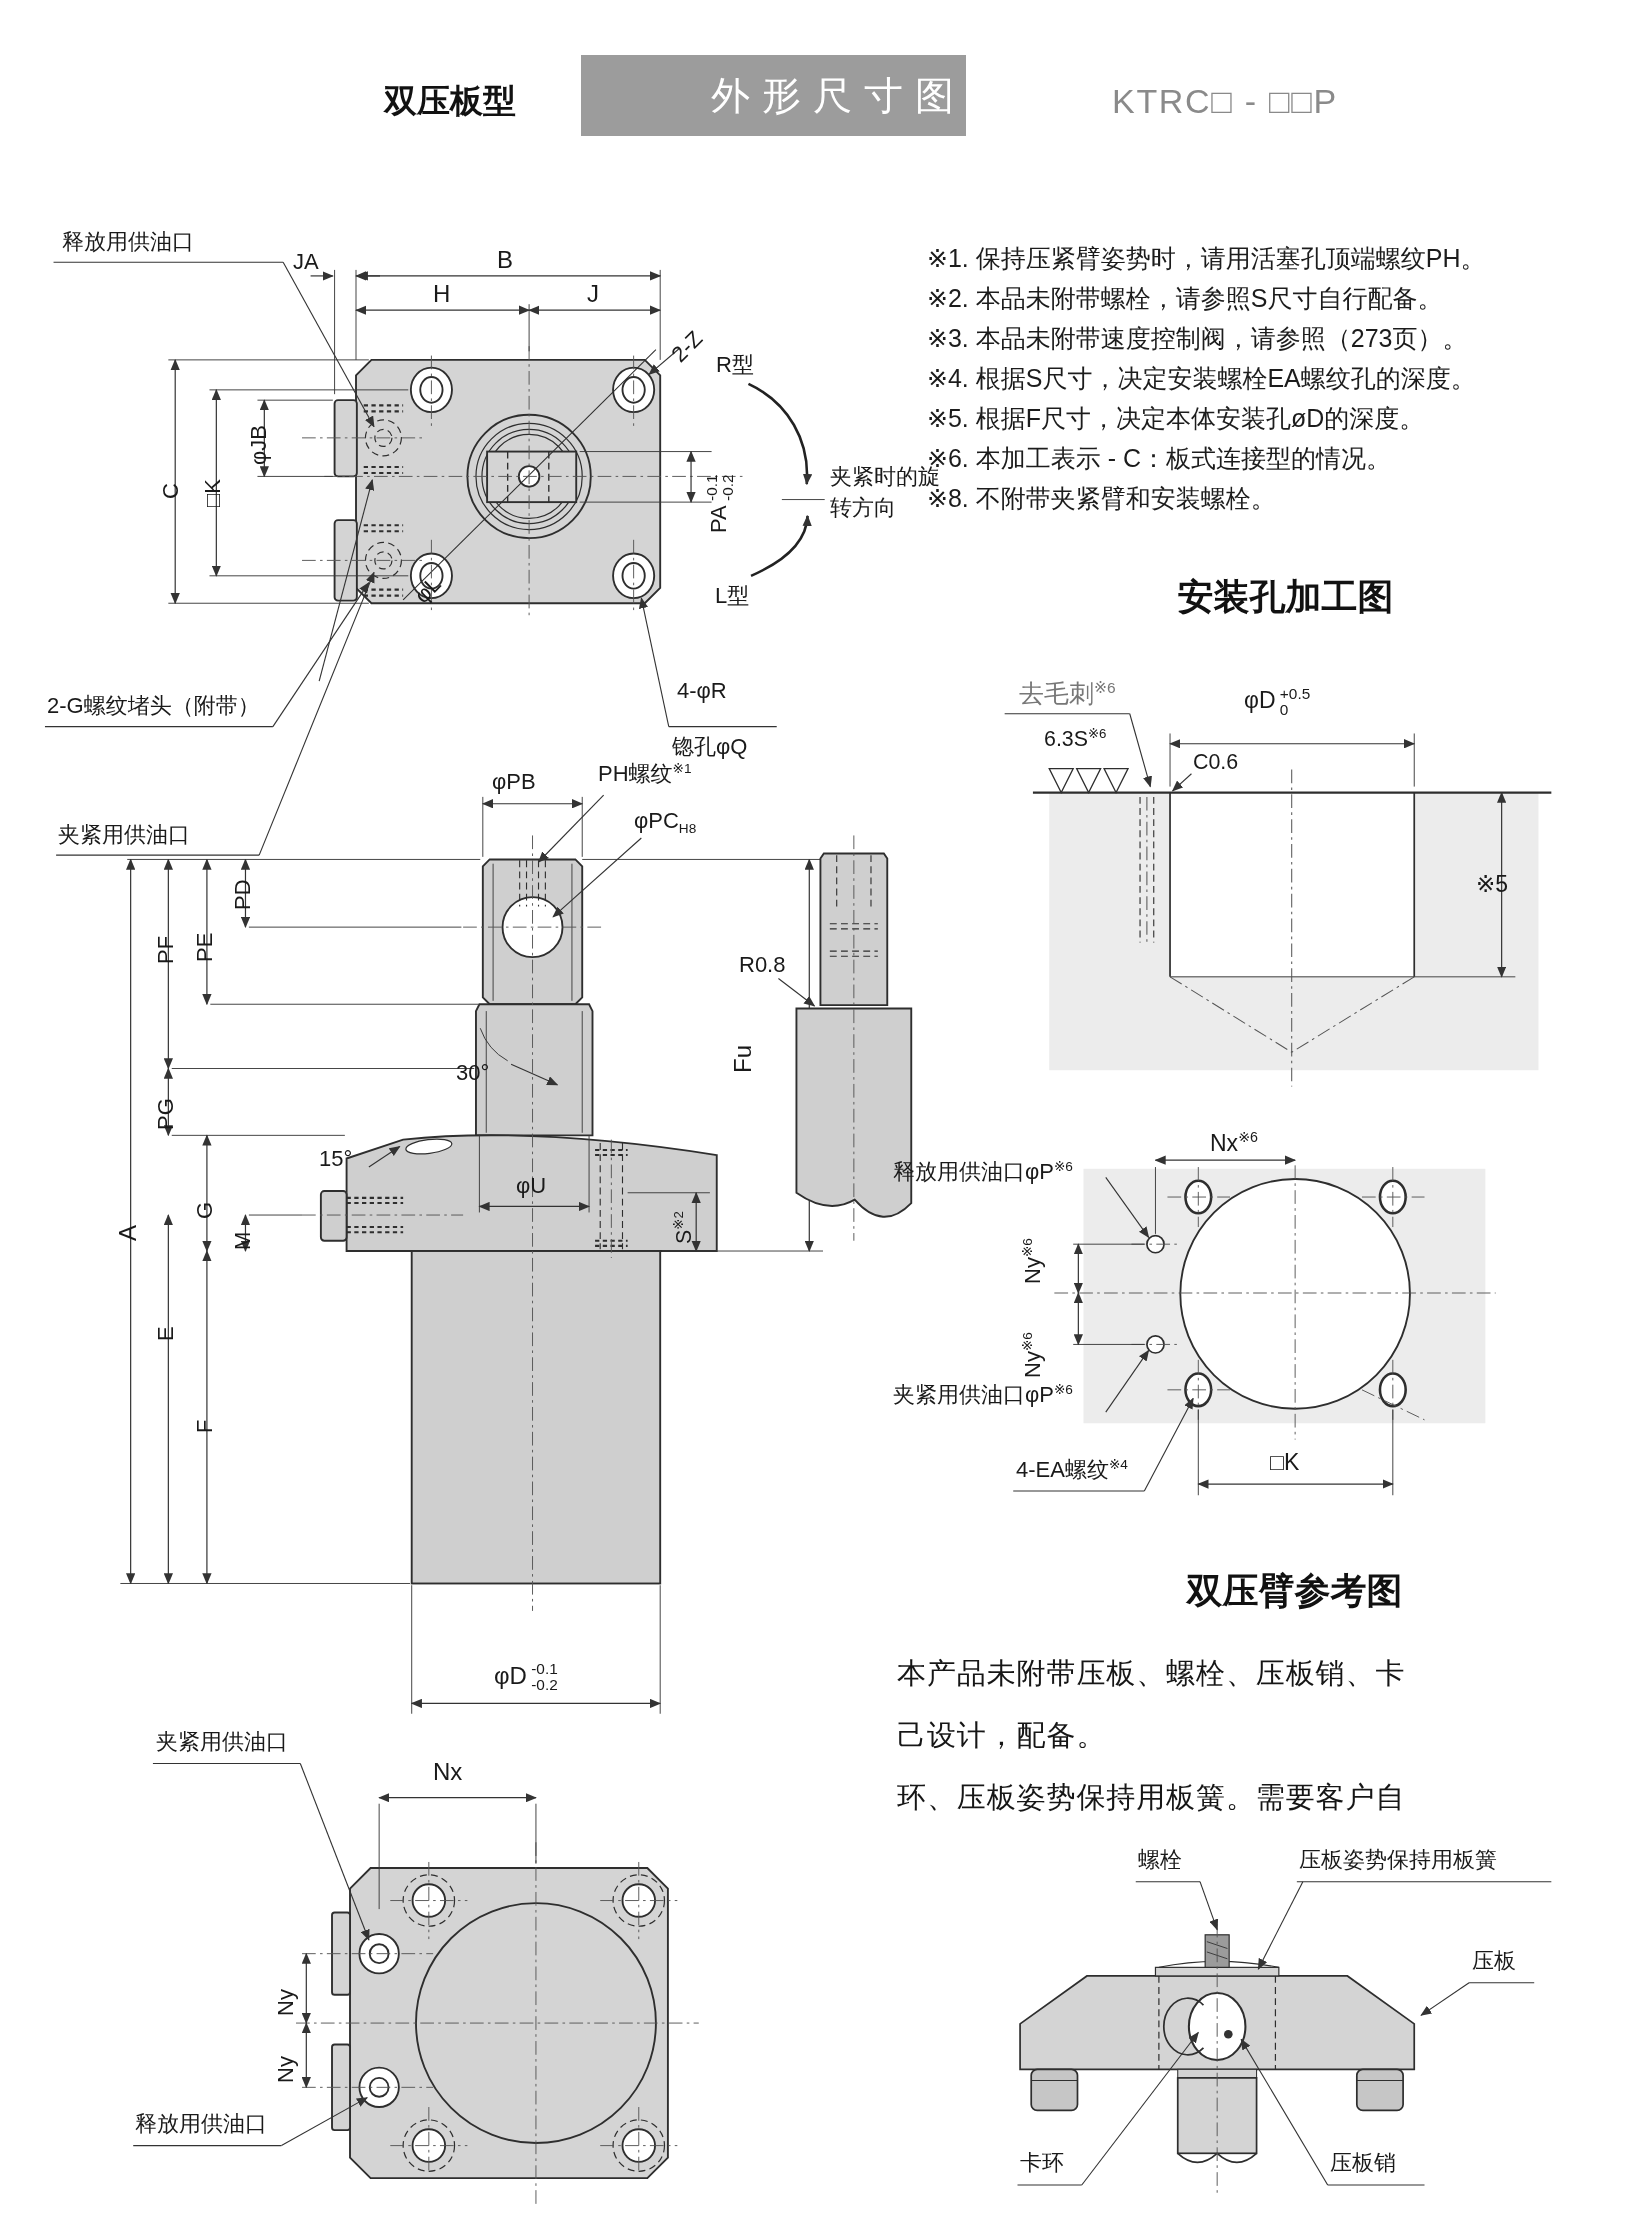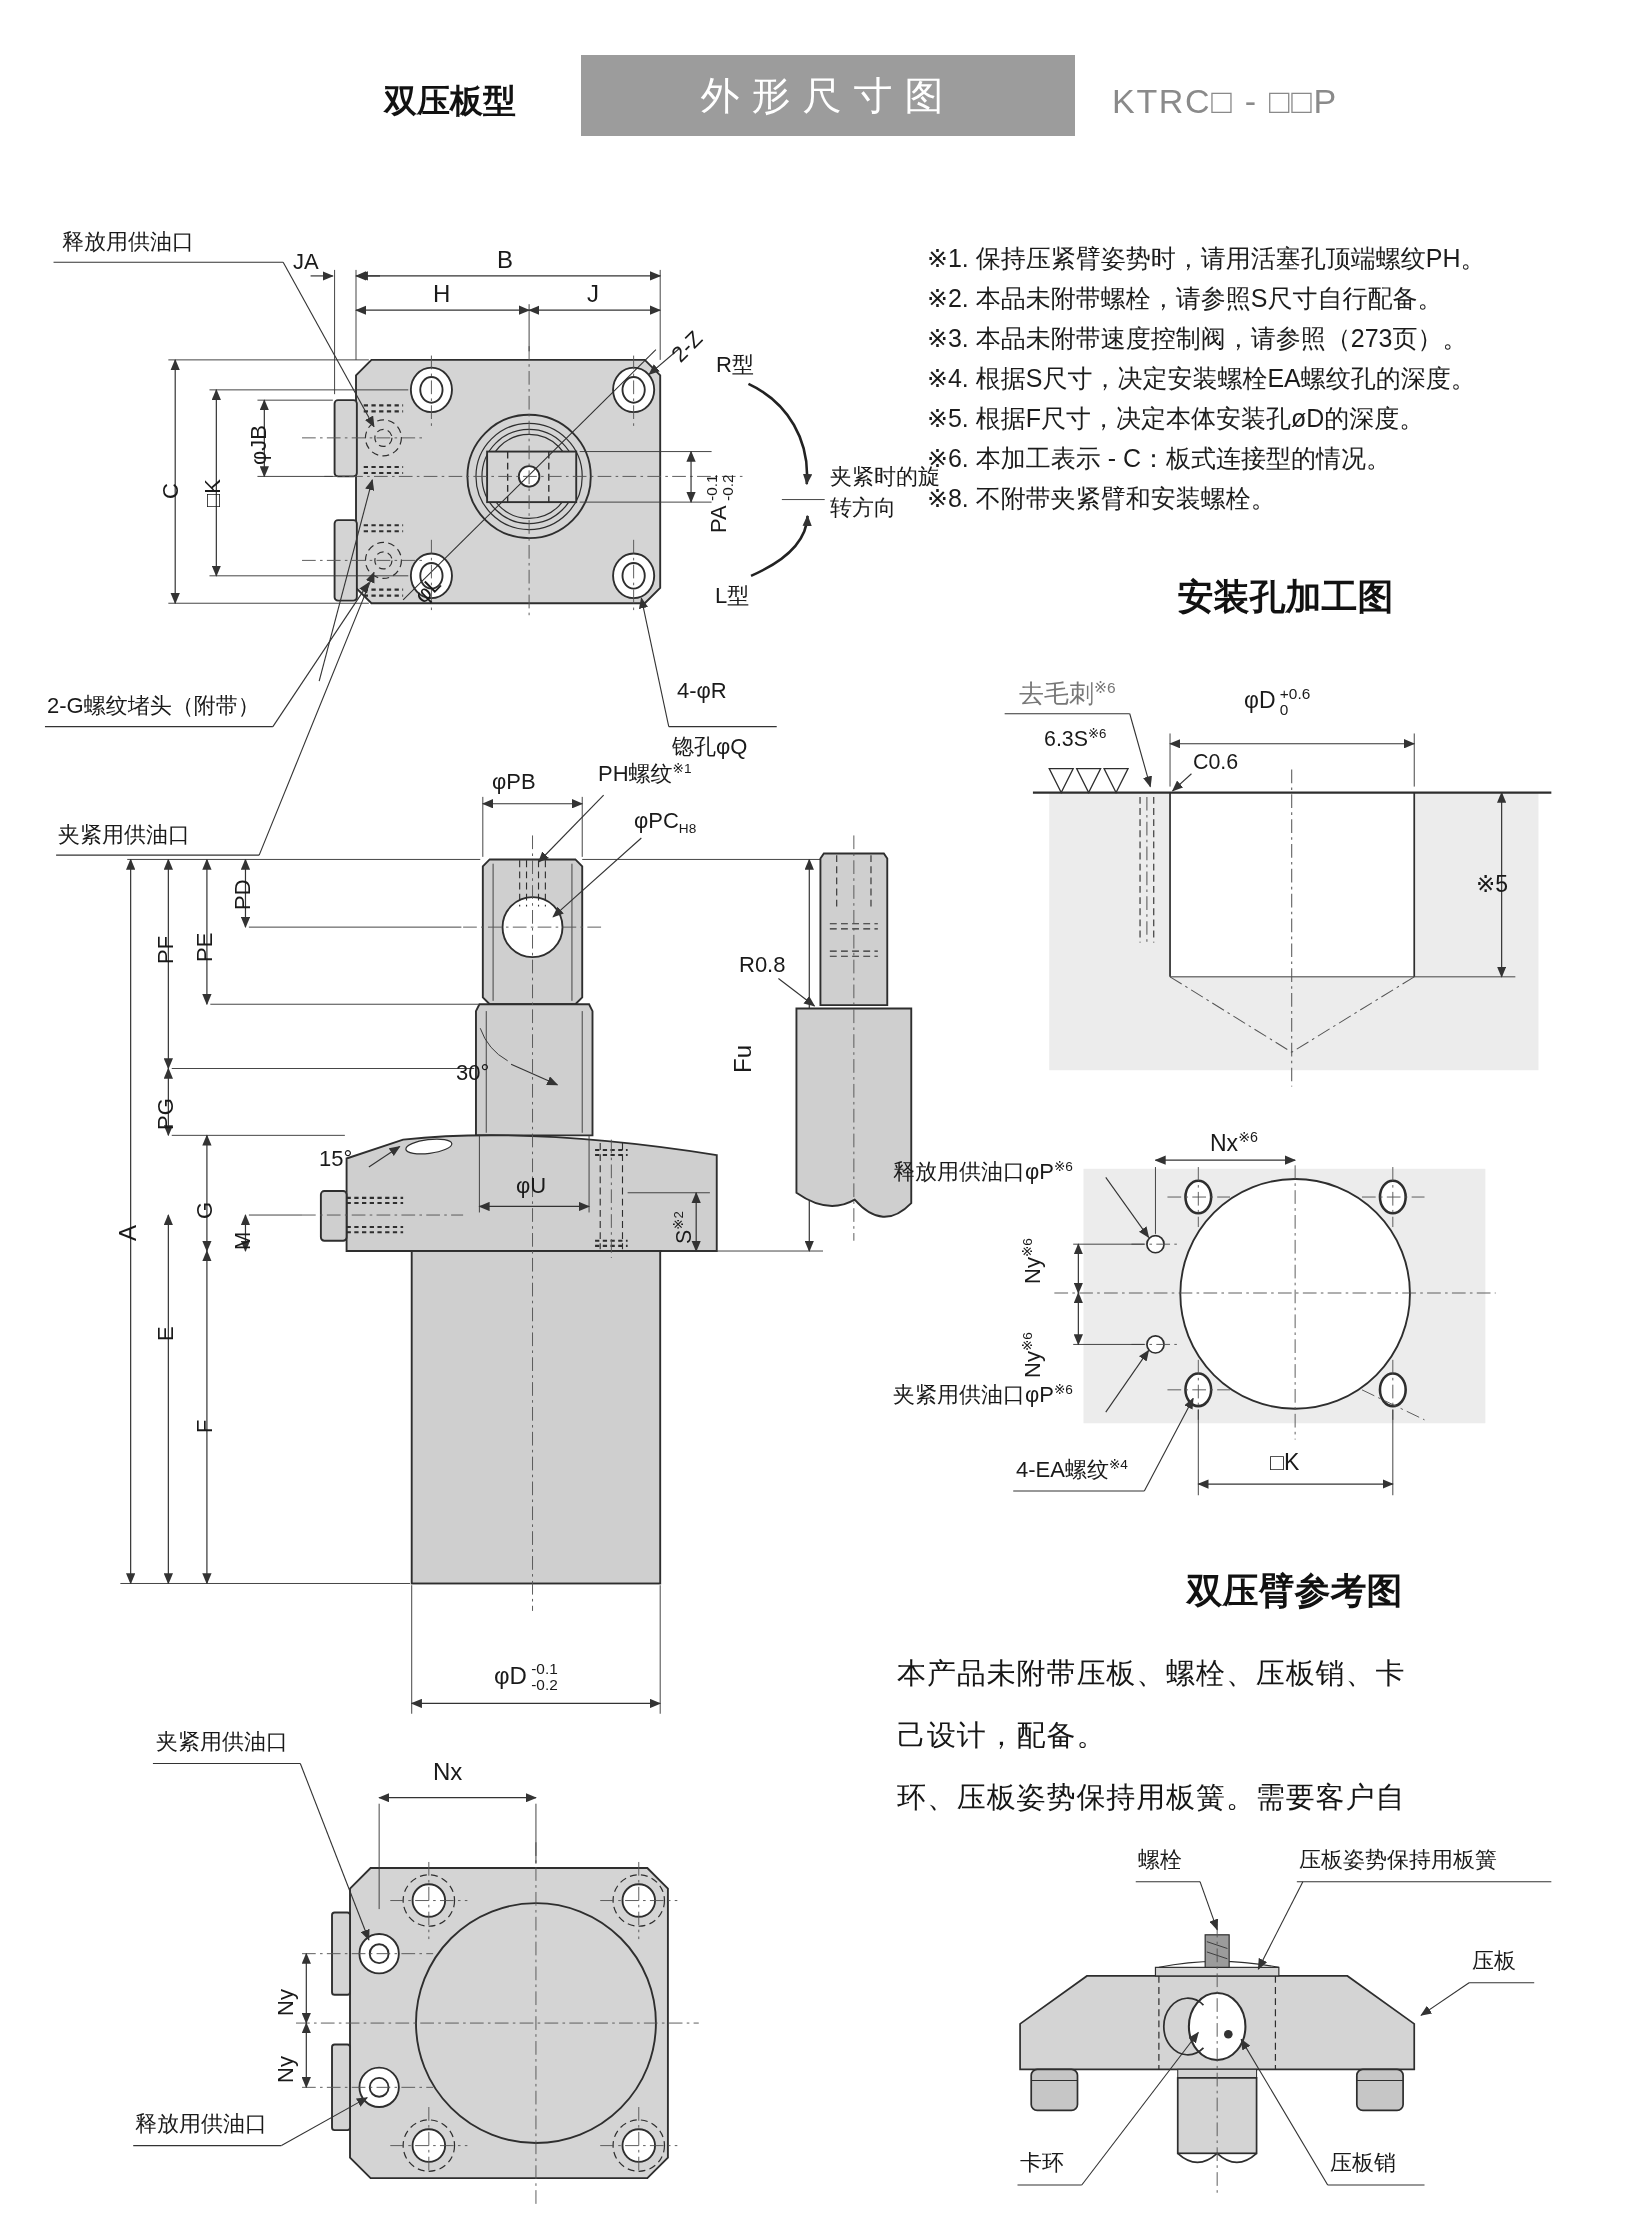--- a/index.html
+++ b/index.html
@@ -6,22 +6,22 @@
   body{width:1646px;height:2227px;position:relative;background:#ffffff;
        font-family:"Liberation Sans","DejaVu Sans",sans-serif;color:#1a1a1a;overflow:hidden;}
   svg{position:absolute;left:0;top:0;}
   .lbl{position:absolute;white-space:nowrap;line-height:1.12;}
   .rot{transform:rotate(-90deg);transform-origin:0 0;}
   .rot45{transform:rotate(-45deg);transform-origin:0 0;}
   .sp{font-size:0.62em;vertical-align:super;}
   .sb{font-size:0.62em;vertical-align:sub;}
   .tol{display:inline-flex;flex-direction:column;font-size:15.4px;line-height:16.3px;
        vertical-align:middle;margin-left:4.3px;}
-  .titlebox{position:absolute;left:581px;top:55px;width:494px;height:81px;background:#9c9c9c;
-       display:flex;align-items:center;justify-content:center;}
+  .titlebox{position:absolute;left:581px;top:55px;width:385px;height:81px;background:#9c9c9c;
+       display:flex;align-items:center;justify-content:flex-end;}
   .titlebox span{color:#ffffff;font-size:39px;letter-spacing:12px;font-weight:500;}
   .hdr-left{position:absolute;left:384px;top:79px;font-size:33px;font-weight:600;color:#111;}
   .hdr-model{position:absolute;left:1112px;top:82px;font-size:34px;color:#8a8a8a;letter-spacing:1.7px;}
   .note-line{font-size:25px;line-height:40px;color:#1c1c1c;}
   .sec-title{position:absolute;font-size:36px;font-weight:600;color:#111;text-align:center;}
   .para-line{font-size:29px;line-height:62px;letter-spacing:0.9px;color:#161616;}
   .d26{font-size:22px;} .d28{font-size:24px;}
 </style>
 </head>
 <body>
@@ -500,21 +500,21 @@
 <div class="sec-title" style="left:1140px;top:573px;width:291px;">安装孔加工图</div>
 
 <div class="lbl" style="left:1007px;top:679px;font-size:25px;color:#777;margin-left:12px;">
   <span>去毛刺</span><span class="sp">※6</span>
 </div>
 <div class="lbl" style="left:1044px;top:727px;font-size:21.4px;">
   <span>6.3S</span><span class="sp">※6</span>
 </div>
 <div class="lbl" style="left:1244px;top:686px;font-size:23px;">
   <span>φD</span><span class="tol">
-      <span>+0.6</span>
+      <span>+0.5</span>
       <span>0</span>
     </span>
 </div>
 <div class="lbl" style="left:1193px;top:751px;font-size:21.4px;">C0.6</div>
 <div class="lbl" style="left:1476px;top:872px;font-size:23px;">※5</div>
 
 <div class="lbl d26" style="left:893px;top:1159px;">
   <span>释放用供油口φP</span><span class="sp">※6</span>
 </div>
 <div class="lbl" style="left:1210px;top:1130px;font-size:23px;">

